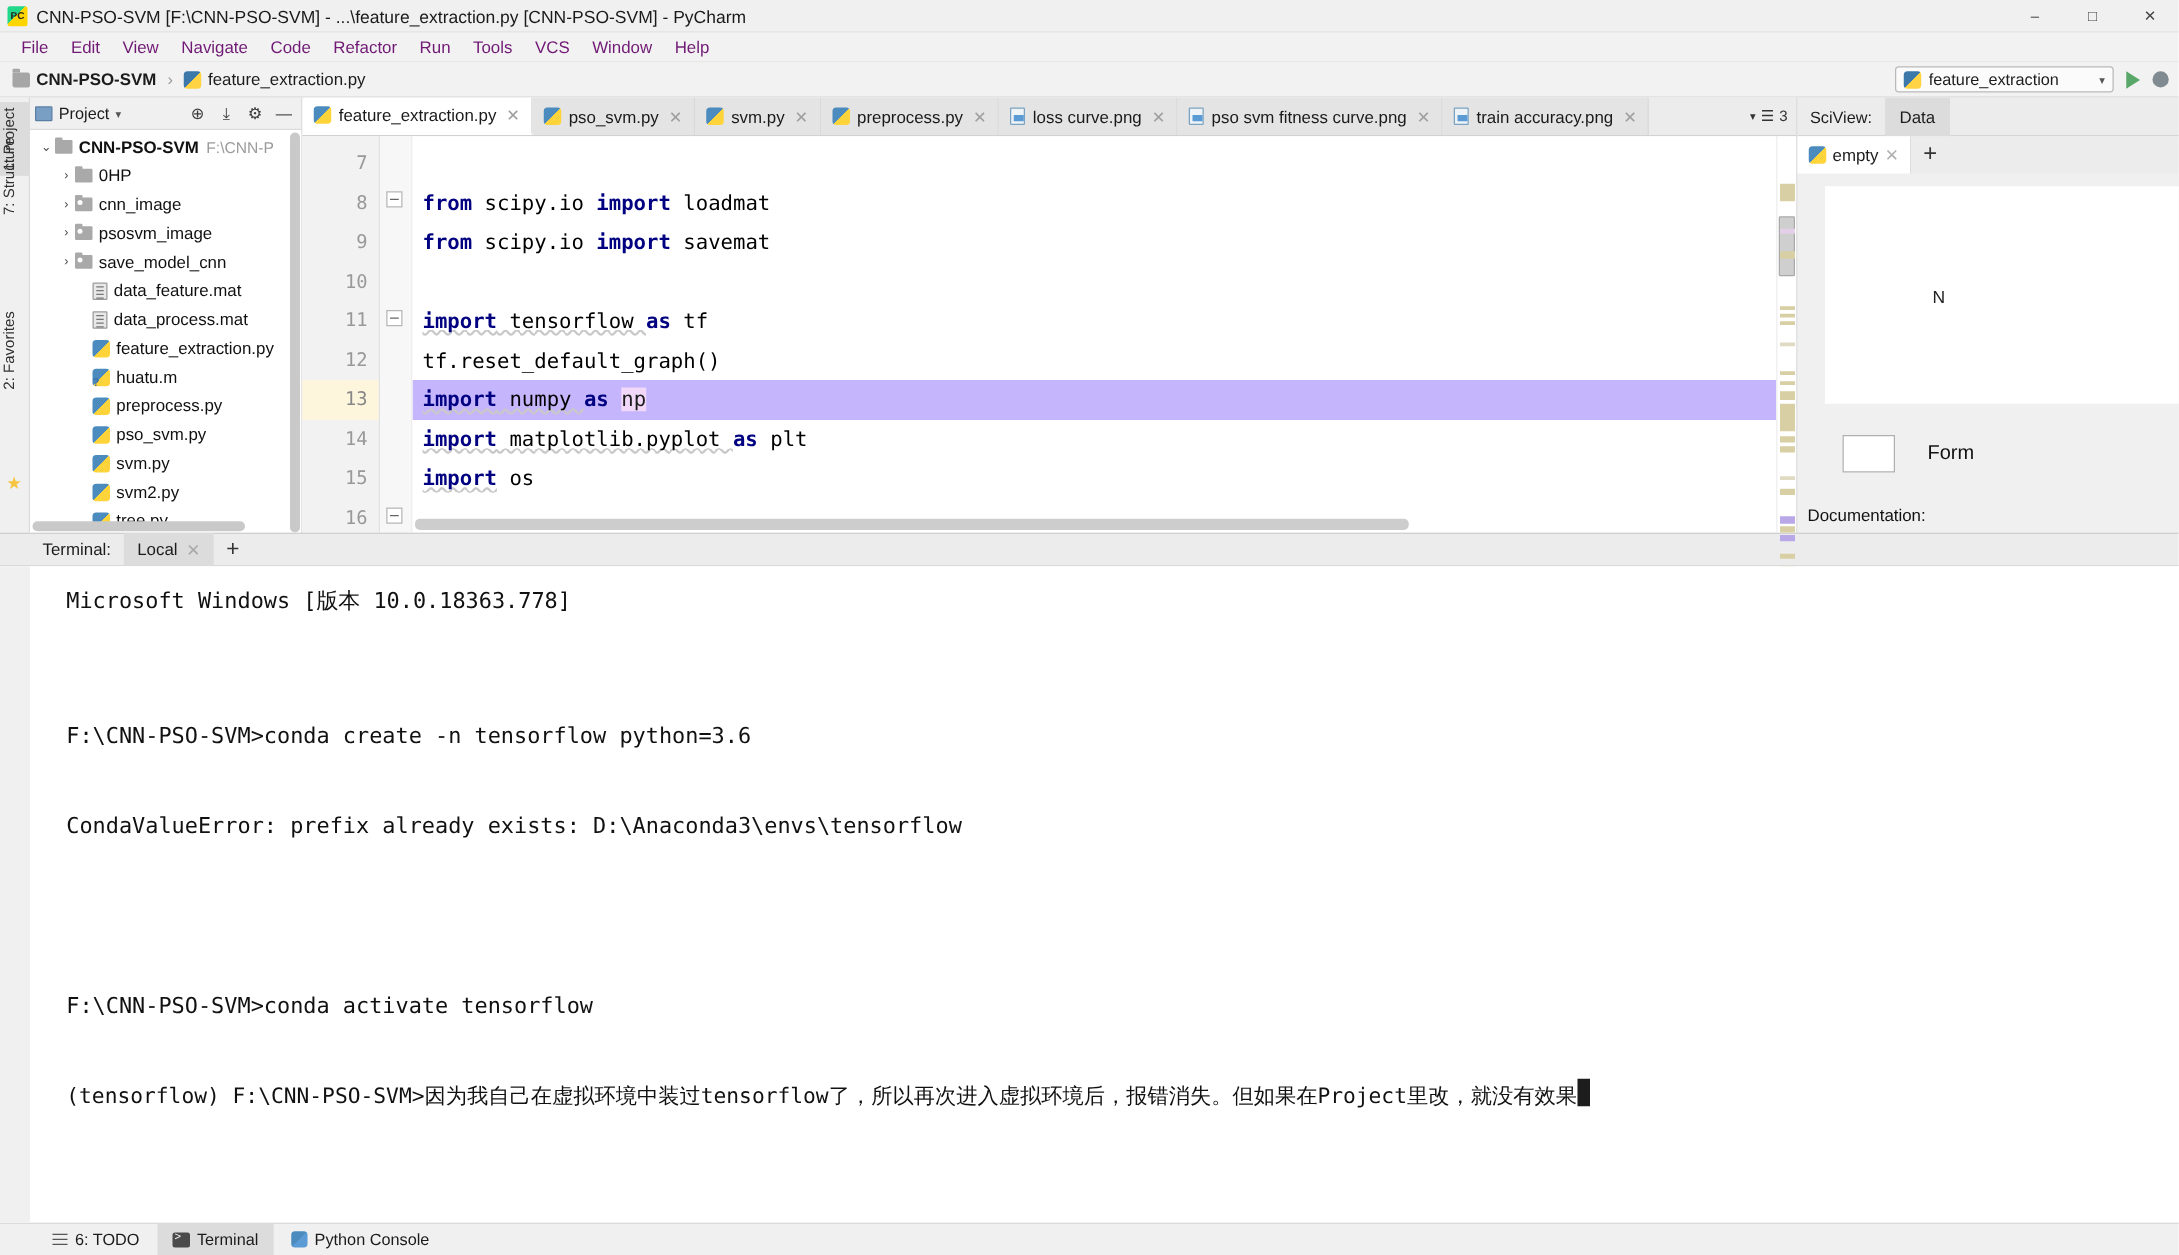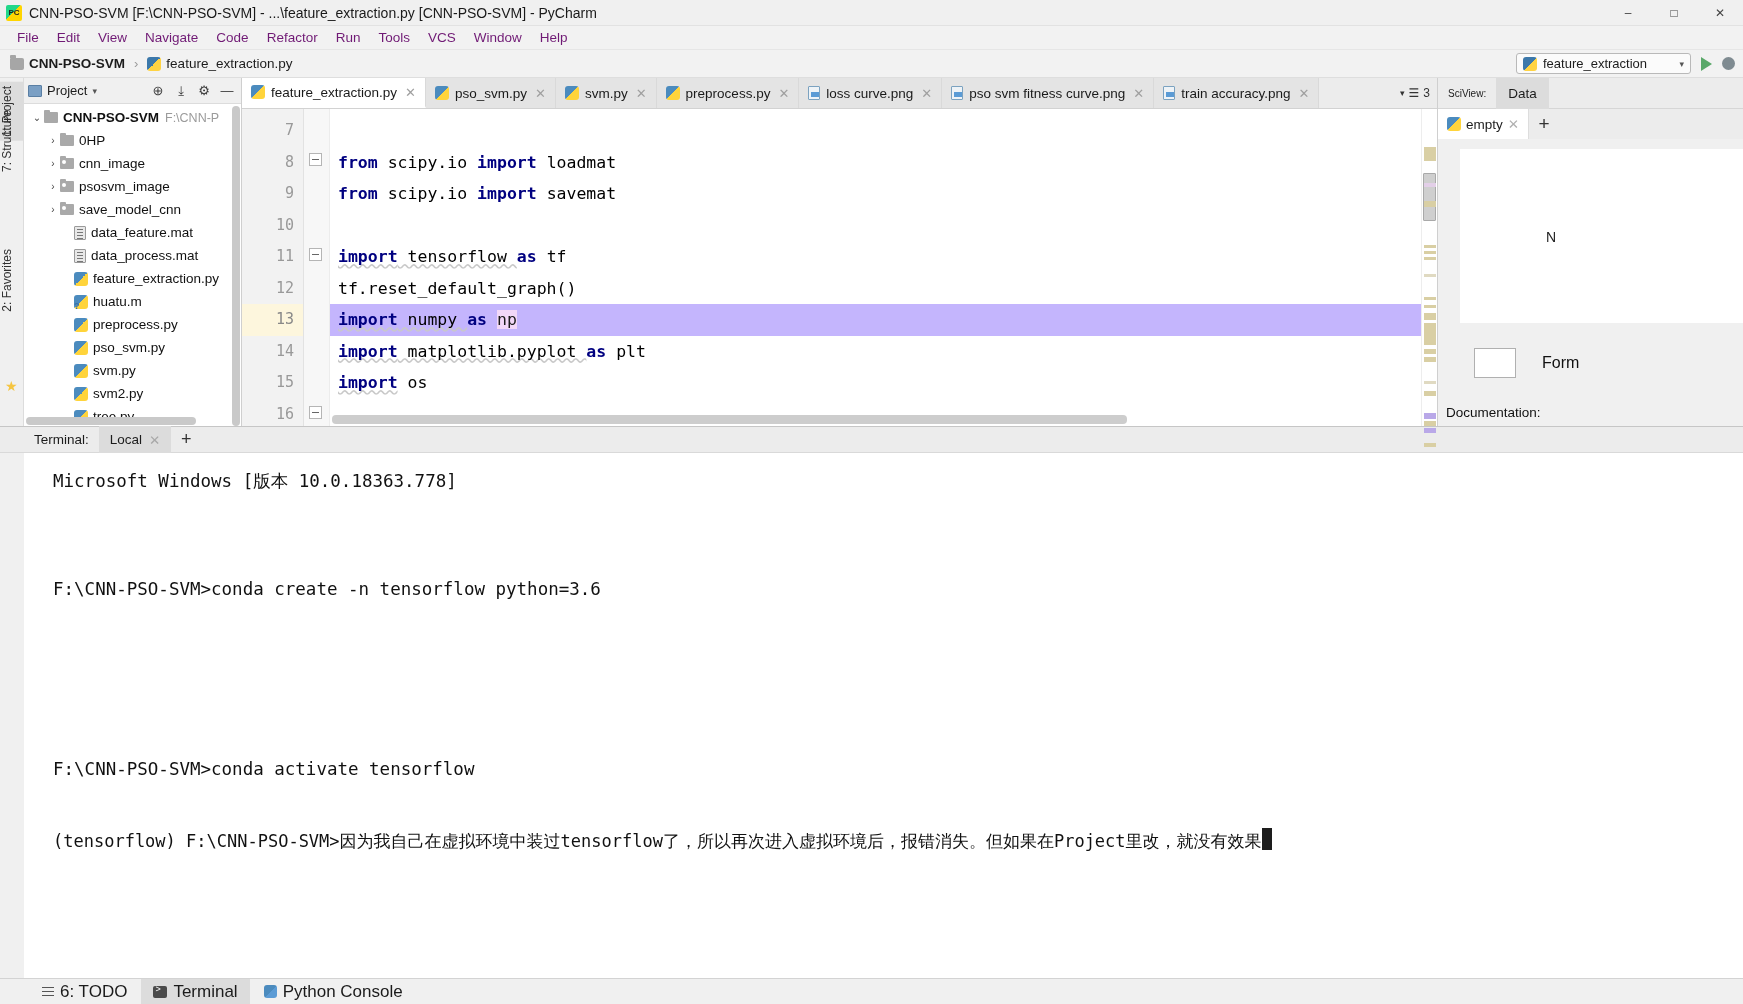--- a/index.html
+++ b/index.html
@@ -189,21 +189,21 @@
     width: 16px; flex: 0 0 16px; background: #fff; border-left: 1px solid #ededed;
     position: relative;
   }
   .mk { position: absolute; left: 2px; width: 12px; }
   .mk-thumb { position: absolute; left: 1px; width: 13px; background: #cfcfcf; border: 1px solid #a9a9a9; border-radius: 1px; }
 
   
   .sciview { width: 306px; flex: 0 0 306px; display: flex; flex-direction: column;
              background: #f0f0f0; border-left: 1px solid #cfcfcf; }
   .sv-head { height: 31px; flex: 0 0 31px; display: flex; align-items: center; background: #ececec; border-bottom:1px solid #d6d6d6;}
-  .sv-head .lbl { padding: 0 10px; font-size: 10px; }
+  .sv-head .lbl { padding: 0 10px; font-size: 13px; }
   .sv-head .dtab { padding: 0 12px; height: 31px; display:flex; align-items:center; background:#dcdcdc; font-size:13.5px; }
   .sv-tabrow { height: 30px; flex: 0 0 30px; display: flex; align-items: stretch; background: #ececec; }
   .sv-tab { display: flex; align-items: center; gap: 5px; padding: 0 9px; background: #fff; font-size: 13.5px; border-right:1px solid #ddd;}
   .sv-tab .x { color:#b0b0b0; }
   .sv-plus { display:flex; align-items:center; justify-content:center; width: 30px; font-size: 19px; color:#333; }
   .sv-body { flex: 1 1 auto; background: #f0f0f0; position: relative; padding: 8px; }
   .sv-white { position:absolute; left: 22px; top: 10px; right: -20px; height: 174px; background:#fff; }
   .sv-none { position:absolute; left: 108px; top: 90px; font-size: 14px; color:#222; }
   .sv-swatch { position:absolute; left: 36px; bottom: 48px; width: 42px; height: 30px; background:#fff; border:1px solid #b0b0b0; }
   .sv-form { position:absolute; left: 104px; bottom: 54px; font-size: 16px; color:#111; }
@@ -229,21 +229,21 @@
   .tline { white-space: pre; height: 36px; }
   .tline.blank { height: 36px; }
   .term-caret { display:inline-block; width: 10px; height: 22px; background:#1d1d1d; vertical-align: -3px; }
 
   
   .statusbar {
     height: 26px; flex: 0 0 26px; background: #f0f0f0;
     display: flex; align-items: center; border-top: 1px solid #d3d3d3;
     padding-left: 30px; gap: 2px;
   }
-  .sb-item { display: flex; align-items: center; gap: 6px; padding: 0 12px; height: 26px; font-size: 17px; color:#1b1b1b; }
+  .sb-item { display: flex; align-items: center; gap: 6px; padding: 0 12px; height: 26px; font-size: 13px; color:#1b1b1b; }
   .sb-item.active { background: #dcdcdc; }
   .sb-ic-list { width: 12px; height: 10px; position: relative; }
   .sb-ic-list::after { content:""; position:absolute; left:0; top:0; right:0; height:1.5px; background:#555; box-shadow:0 4px 0 #555, 0 8px 0 #555; }
   .sb-ic-term { width: 14px; height: 12px; background:#4a4a4a; border-radius:2px; position:relative; }
   .sb-ic-term::after { content:">"; position:absolute; left:2px; top:-2px; font-size:9px; color:#fff; }
   .sb-ic-py { width: 13px; height: 13px; border-radius:3px; background: linear-gradient(135deg,#4b8bbe 0 50%, #5b9bd5 50% 100%); }
   .star-ic { position: absolute; left: 5px; bottom: 32px; color: #f5c542; font-size: 14px; }
 </style>
 </head>
 <body>
@@ -545,20 +545,21 @@
         <span class="x">✕</span>
       </span>
       <span class="tplus">+</span>
     </div>
     <div class="term-body">
       <div class="tline">Microsoft Windows [版本 10.0.18363.778]</div>
       <div class="tline blank">&nbsp;</div>
       <div class="tline blank">&nbsp;</div>
       <div class="tline">F:\CNN-PSO-SVM&gt;conda create -n tensorflow python=3.6</div>
       <div class="tline blank">&nbsp;</div>
+      <div class="tline">CondaValueError: prefix already exists: D:\Anaconda3\envs\tensorflow</div>
       <div class="tline blank">&nbsp;</div>
       <div class="tline blank">&nbsp;</div>
       <div class="tline blank">&nbsp;</div>
       <div class="tline">F:\CNN-PSO-SVM&gt;conda activate tensorflow</div>
       <div class="tline blank">&nbsp;</div>
       <div class="tline" style="font-size:17px"><span>(tensorflow) F:\CNN-PSO-SVM&gt;因为我自己在虚拟环境中装过tensorflow了，所以再次进入虚拟环境后，报错消失。但如果在Project里改，就没有效果</span><span class="term-caret"></span></div>
     </div>
   </div>
 
   <div class="statusbar">

